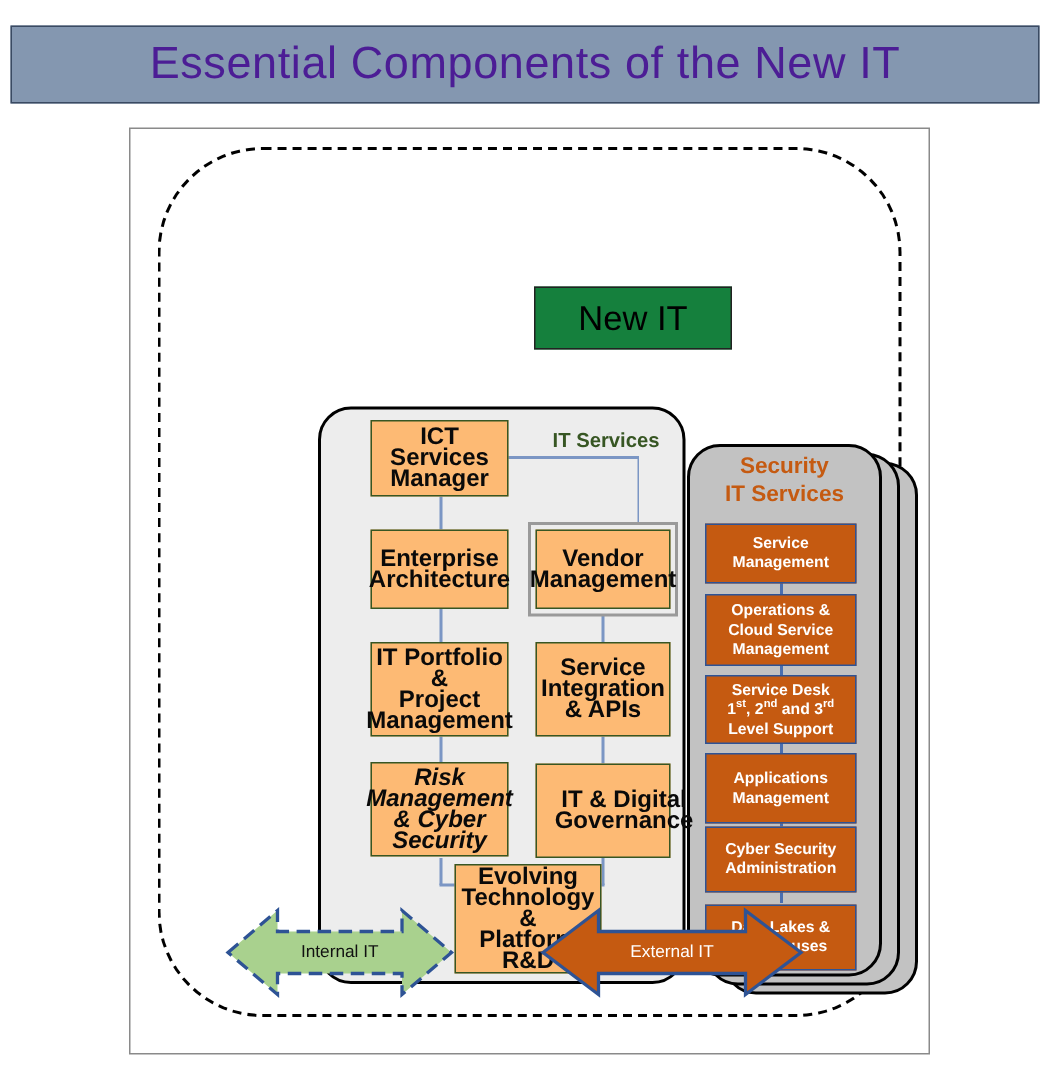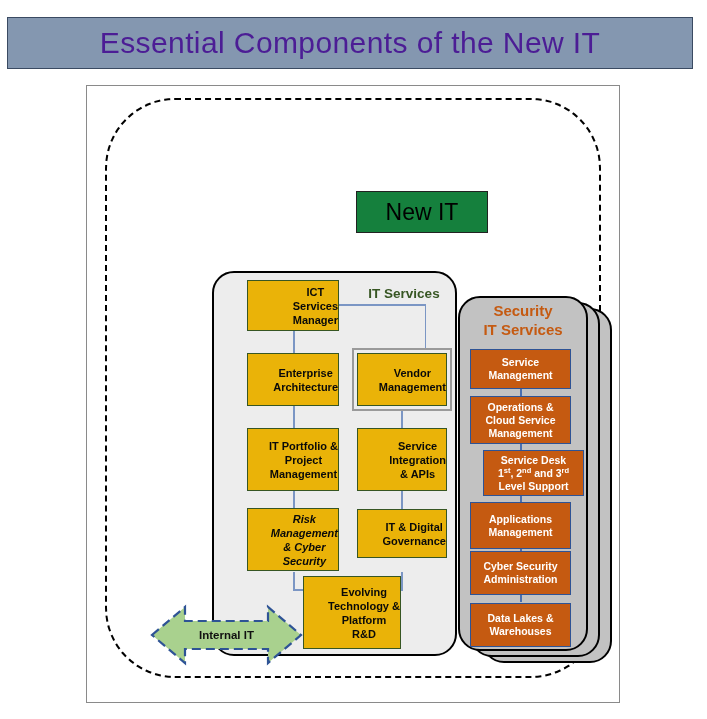--- a/index.html
+++ b/index.html
@@ -83,28 +83,28 @@
 
   #managed-title{
     position:absolute; left:377px; top:215px; width:118px;
     color:#c55a11; font-weight:bold; font-size:15px; text-align:center;
     line-height:19px; z-index:6;
   }
 
   
   .gbox{
     position:absolute;
-    background:#eab308;
+    background:#fdba74;
     border:1.6px solid #375623;
     box-sizing:border-box;
-    display:flex;align-items:center;justify-content:flex-end;
+    display:flex;align-items:center;justify-content:center;
     text-align:center;
     color:#0a0a0a;
     font-weight:bold;
-    font-size:11px;
+    font-size:16px;
     line-height:14px;
     z-index:6;
   }
   .gbox.framed{
     box-shadow:0 0 0 3px #ededed, 0 0 0 5px #9a9a9a;
   }
 
   
   .obox{
     position:absolute;
@@ -125,21 +125,21 @@
   .conn{ position:absolute; background:#7b96c4; z-index:5;}
   .conn.v{ width:1.6px;}
   .conn.h{ height:1.6px;}
   .conn-o{ position:absolute; background:#4a6fb0; width:1.6px; z-index:5;}
 
   
   .arrow-wrap{ position:absolute; z-index:7;}
   .arrow-label{
     position:absolute; left:0; top:0; width:100%; height:100%;
     display:flex;align-items:center;justify-content:center;
-    font-size:11.5px; font-weight:bold; pointer-events:none;
+    font-size:11.5px; font-weight:normal; pointer-events:none;
   }
   #internal-label{ color:#111111; }
   #external-label{ color:#ffffff; }
 </style>
 </head>
 <body>
 
 <div id="title-bar">
   <span class="title-text">Essential Components of the New IT</span>
 </div>
@@ -199,37 +199,37 @@
   </div>
 
   <div class="gbox framed" style="left:270px; top:267px; width:90px; height:53px;">
     <span>Vendor<br>Management</span>
   </div>
 
   <div class="gbox" style="left:270px; top:342px; width:90px; height:63px;">
     <span>Service<br>Integration<br>&amp; APIs</span>
   </div>
 
-  <div class="gbox" style="left:270px; top:423px; width:90px; height:49px;padding-left:28px;">
+  <div class="gbox" style="left:270px; top:423px; width:90px; height:63px;padding-left:28px;">
     <span>IT &amp; Digital<br>Governance</span>
   </div>
 
   <div class="gbox" style="left:216px; top:490px; width:98px; height:73px;">
     <span>Evolving<br>Technology &amp;<br>Platform<br>R&amp;D</span>
   </div>
 
   <div class="obox" style="left:383px; top:263px; width:101px; height:40px;">
     <span>Service<br>Management</span>
   </div>
 
   <div class="obox" style="left:383px; top:310px; width:101px; height:48px;">
     <span>Operations &amp;<br>Cloud Service<br>Management</span>
   </div>
 
-  <div class="obox" style="left:396px; top:364px; width:101px; height:46px;">
+  <div class="obox" style="left:383px; top:364px; width:101px; height:46px;">
     <span>Service Desk<br>1<sup>st</sup>, 2<sup>nd</sup> and 3<sup>rd</sup><br>Level Support</span>
   </div>
 
   <div class="obox" style="left:383px; top:416px; width:101px; height:47px;">
     <span>Applications<br>Management</span>
   </div>
 
   <div class="obox" style="left:383px; top:465px; width:101px; height:44px;align-items:center;">
     <span>Cyber Security<br>Administration</span>
   </div>
@@ -238,14 +238,20 @@
     <span>Data Lakes &amp;<br>Warehouses</span>
   </div>
 
   <div class="arrow-wrap" style="left:62px; top:518px; width:155px; height:62px;">
     <svg width="155" height="62" viewBox="0 0 155 62">
       <polygon points="3,31 36,3 36,17 119,17 119,3 152,31 119,59 119,45 36,45 36,59" fill="#a9d18e" stroke="#2e5395" stroke-width="2.2" stroke-dasharray="9,5"></polygon>
     </svg>
     <div class="arrow-label" id="internal-label">Internal IT</div>
   </div>
 
+  <div class="arrow-wrap" style="left:272px; top:518px; width:178px; height:62px;">
+    <svg width="178" height="62" viewBox="0 0 178 62">
+      <polygon points="3,31 40,3 40,17 138,17 138,3 175,31 138,59 138,45 40,45 40,59" fill="#c55a11" stroke="#2e5395" stroke-width="2.2"></polygon>
+    </svg>
+    <div class="arrow-label" id="external-label">External IT</div>
+  </div>
 
 </div>
 
 </body></html>

